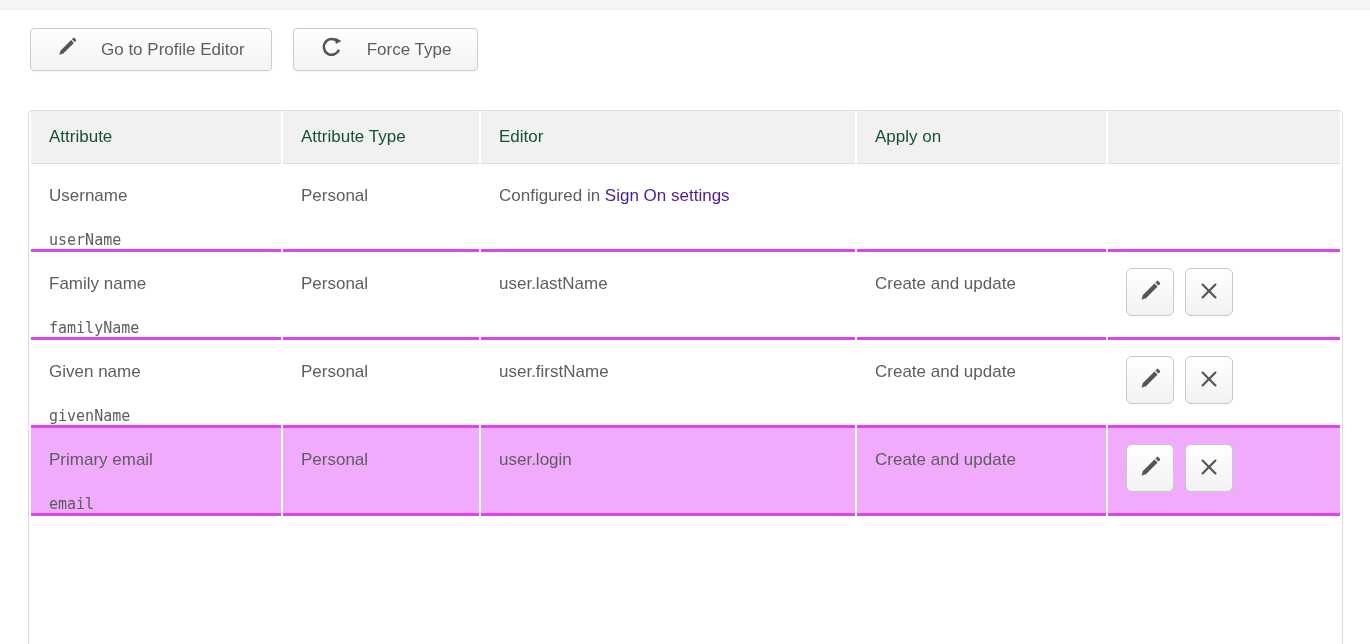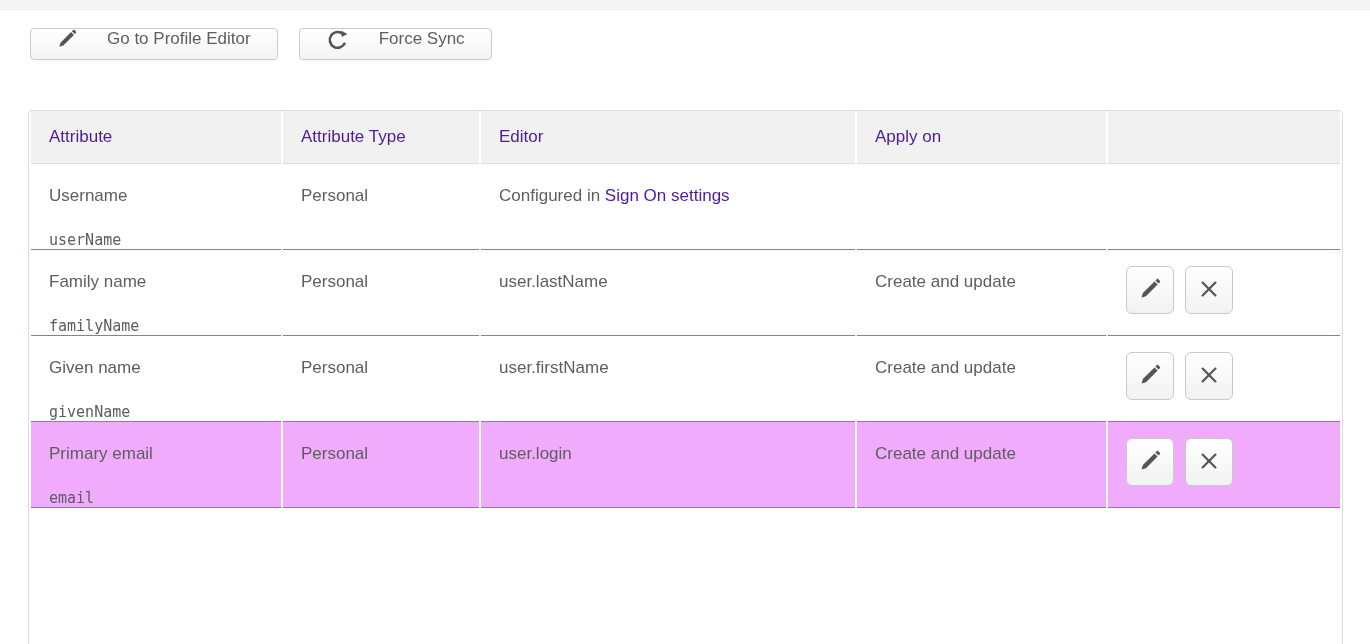--- a/index.html
+++ b/index.html
@@ -16,22 +16,22 @@
     width: 1370px; height: 10px;
     background: #f5f5f5;
     border-bottom: 1px solid #efefef;
   }
   
   .toolbar {
     position: absolute; top: 28px; left: 30px;
     display: flex; gap: 21px;
   }
   .btn {
-    display: inline-flex; align-items: flex-start; gap: 30px;
-    height: 32px; padding: 0 26px;
+    display: inline-flex; align-items: center; gap: 24px;
+    height: 43px; padding: 0 26px;
     border: 1px solid #cccccc; border-radius: 4px;
     background: linear-gradient(#ffffff, #f3f3f3);
     box-shadow: 0 1px 1px rgba(0,0,0,0.04);
     font-size: 17px; color: #5e5e5e;
     cursor: pointer; white-space: nowrap;
     font-family: "Liberation Sans", sans-serif;
   }
   .btn svg { flex: 0 0 auto; }
   
   .table-wrap {
@@ -46,30 +46,30 @@
     border-collapse: separate;
     border-spacing: 2px 0;
     table-layout: fixed;
   }
   .attr-table th {
     background: #f1f1f1;
     height: 53px;
     text-align: left;
     font-weight: 400;
     font-size: 17px;
-    color: #4c1d95;
+    color: #14532d;
     padding: 0 12px 0 18px;
     border-bottom: 1px solid #dcdcdc;
     vertical-align: middle;
   }
   .attr-table td {
     height: 82px;
     vertical-align: top;
     padding: 22px 12px 0 18px;
-    border-bottom: 1px solid #d946ef;
+    border-bottom: 3px solid #d946ef;
     font-size: 17px;
     color: #5e5e5e;
     background: #ffffff;
   }
   .attr-table tr.highlight td { background: #f0abfc; }
   .attr-table tr.partial td { height: 110px; border-bottom: none; }
   .attr-code {
     display: block;
     margin-top: 25px;
     font-family: "DejaVu Sans Mono", monospace;
@@ -107,21 +107,21 @@
     </span>
     <span>Go to Profile Editor</span>
   </button>
   <button class="btn">
     <span>
       <svg viewBox="0 0 24 24" width="23" height="23">
         <path d="M19.8 14.4 A 8.2 8.2 0 1 1 17.8 5.4" fill="none" stroke="#555555" stroke-width="2.7"></path>
         <path d="M16.0 1.8 L22.3 5.2 L16.5 8.4 Z" fill="#555555"></path>
       </svg>
     </span>
-    <span>Force Sync</span>
+    <span>Force Type</span>
   </button>
 </div>
 
 <div class="table-wrap">
   <table class="attr-table">
     <colgroup>
       <col style="width:250px">
         <col style="width:196px">
         <col style="width:374px">
         <col style="width:249px">

